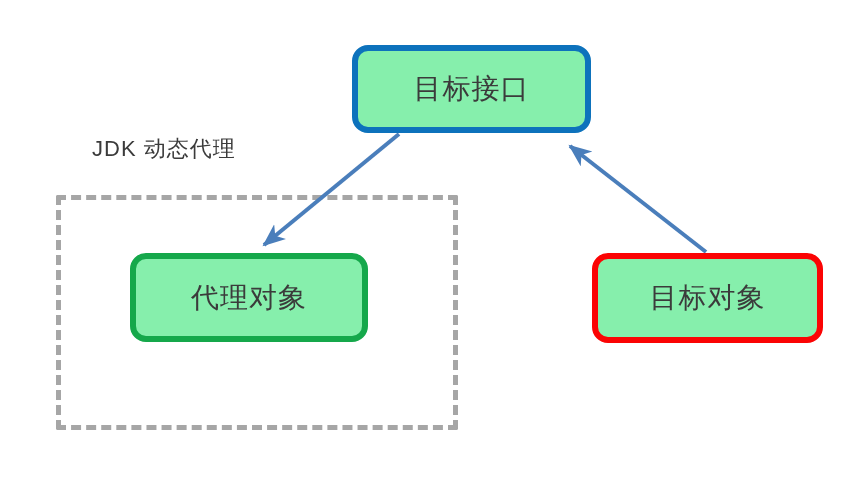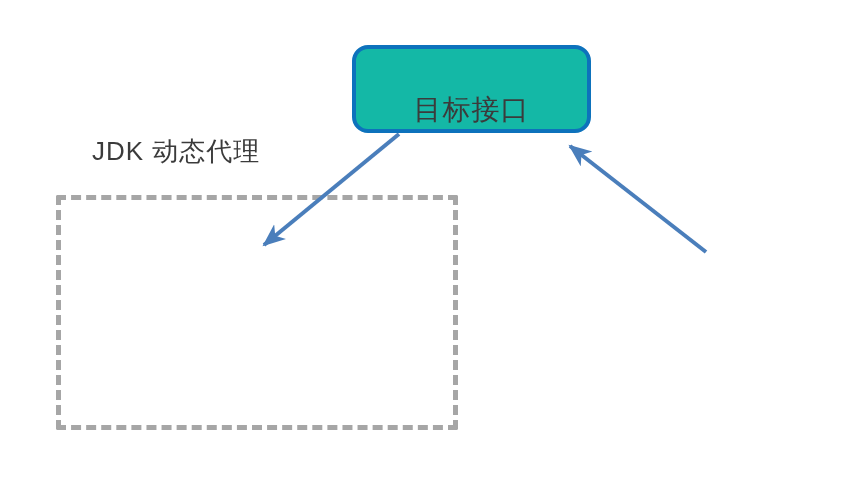--- a/index.html
+++ b/index.html
@@ -11,25 +11,25 @@
   .stage {
     position: relative;
     width: 860px;
     height: 482px;
     background: #ffffff;
     overflow: hidden;
   }
   .node {
     position: absolute;
     box-sizing: border-box;
-    border: 4px solid #0f172a;
+    border: 6px solid #0f172a;
     border-radius: 16px;
-    background: #14b8a6;
+    background: #86efac;
     display: flex;
-    align-items: flex-end;
+    align-items: center;
     justify-content: center;
     font-size: 28px;
     letter-spacing: 1px;
     z-index: 3;
   }
   .node-blue  { left: 352px; top: 45px;  width: 239px; height: 88px; }
   .node-green { left: 130px; top: 253px; width: 238px; height: 89px; }
   .node-red   { left: 592px; top: 253px; width: 231px; height: 90px; }
 
   .dashed-box {
@@ -39,21 +39,21 @@
     top: 195px;
     width: 402px;
     height: 235px;
     border: 5px dashed #a6a6a6;
     border-radius: 2px;
     background: transparent;
     z-index: 1;
   }
   .caption {
     position: absolute;
-    font-size: 26px;
+    font-size: 22px;
     letter-spacing: 1px;
     z-index: 2;
     white-space: nowrap;
   }
   .jdk-caption {
     left: 92px;
     top: 134px;
   }
   .memory-caption {
     left: 56px;
@@ -92,15 +92,21 @@
       </marker>
     </defs>
     <line class="arrow-line" x1="399" y1="134" x2="264" y2="245" marker-end="url(#head)" style="stroke: rgb(74, 126, 187);"></line>
     <line class="arrow-line" x1="706" y1="252" x2="570" y2="146" marker-end="url(#head)" style="stroke: rgb(74, 126, 187);"></line>
   </svg>
 
   <div class="node node-blue" style="border-color: rgb(13, 114, 188);">
     <span>目标接口</span>
   </div>
 
+  <div class="node node-green" style="border-color: rgb(21, 168, 75);">
+    <span>代理对象</span>
+  </div>
 
+  <div class="node node-red" style="border-color: rgb(251, 4, 4);">
+    <span>目标对象</span>
+  </div>
 
 </div>
 
 </body></html>

